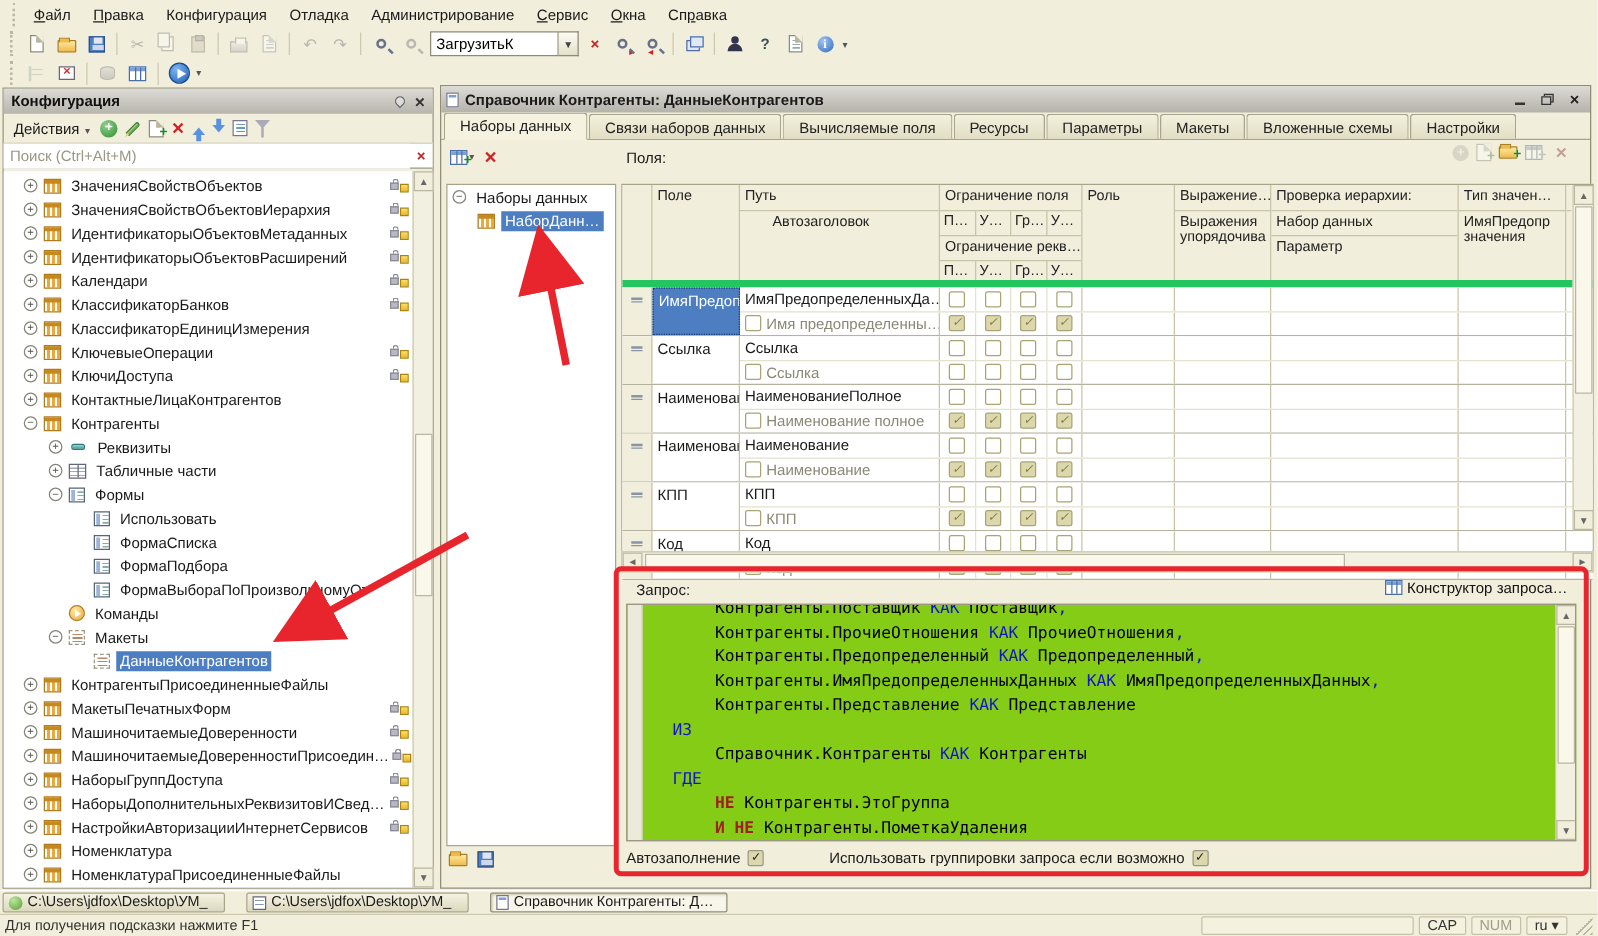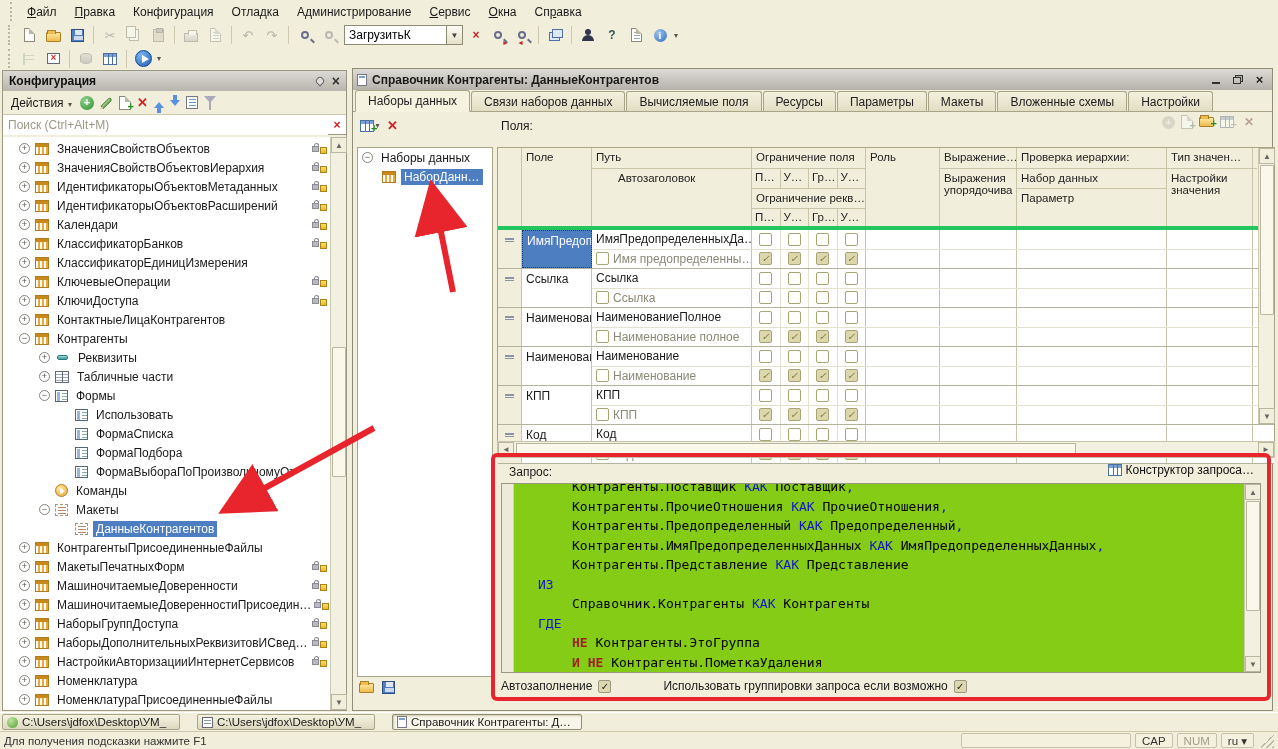--- a/index.html
+++ b/index.html
@@ -136,21 +136,21 @@
   #fieldsbar { height:27px; position:relative; display:flex; align-items:center; padding:0 4px; }
   #fields-label { position:absolute; left:148px; top:7px; }
   .rt-icons { position:absolute; right:14px; top:3px; display:flex; gap:6px; align-items:center; }
   .gray-circle { width:13px; height:13px; border-radius:50%; background:#b8b5a2; color:#efecd9; font-weight:bold; font-size:10px; line-height:13px; text-align:center; }
 
   
   #dspanel { position:absolute; left:4px; top:78px; width:136px; height:530px; background:#fff; border:1px solid #a8a488; }
   #ds-bottom { position:absolute; left:6px; top:612px; display:flex; gap:8px; align-items:center; }
   
   #ftable { position:absolute; left:144px; top:78px; width:778px; height:294px; background:#fff; border:1px solid #a8a488; }
-  .thead { display:flex; height:82px; background:#f1eedb; border-bottom:4px solid #22c55e; font-size:11.5px; color:#222; }
+  .thead { display:flex; height:82px; background:#f1eedb; border-bottom:6px solid #22c55e; font-size:11.5px; color:#222; }
   .hc { border-right:1px solid #c8c4a8; overflow:hidden; }
   .hcell { padding:3px 4px 0; overflow:hidden; white-space:nowrap; }
   .hrowb { border-bottom:1px solid #c8c4a8; }
   .flags4 { display:flex; }
   .flags4 span { flex:1; border-right:1px solid #c8c4a8; padding:2px 3px; overflow:hidden; }
   .flags4 span:last-child { border-right:none; }
   .tbody { position:relative; }
   .tgroup { display:flex; border-bottom:1px solid #b5b29e; height:39px; background:#fff; }
   .cell-marker { width:24px; border-right:1px solid #c8c4a8; background:#f1eedb; display:flex; align-items:flex-start; justify-content:center; padding-top:8px; }
   .handle { width:9px; height:4px; border-top:2px solid #8a94a8; border-bottom:1px solid #8a94a8; }
@@ -687,21 +687,21 @@
           <div class="hcell hrowb" style="height:21px">Выражение…</div>
           <div class="hcell" style="white-space:normal">Выражения упорядочива</div>
         </div>
         <div class="hc" style="width:150px">
           <div class="hcell hrowb" style="height:21px">Проверка иерархии:</div>
           <div class="hcell hrowb" style="height:20px">Набор данных</div>
           <div class="hcell">Параметр</div>
         </div>
         <div class="hc" style="width:86px">
           <div class="hcell hrowb" style="height:21px">Тип значен…</div>
-          <div class="hcell" style="white-space:normal">Настройки значения</div>
+          <div class="hcell" style="white-space:normal">ИмяПредопр значения</div>
         </div>
         <div class="hc" style="flex:1; border-right:none">
           <div class="hcell hrowb" style="height:21px">Оф</div>
           <div class="hcell" style="white-space:normal">Па ре</div>
         </div>
         <div style="width:17px"></div>
       </div>
       <div class="tbody" id="tbody">
           <div class="tgroup">
             <div class="cell-marker">

